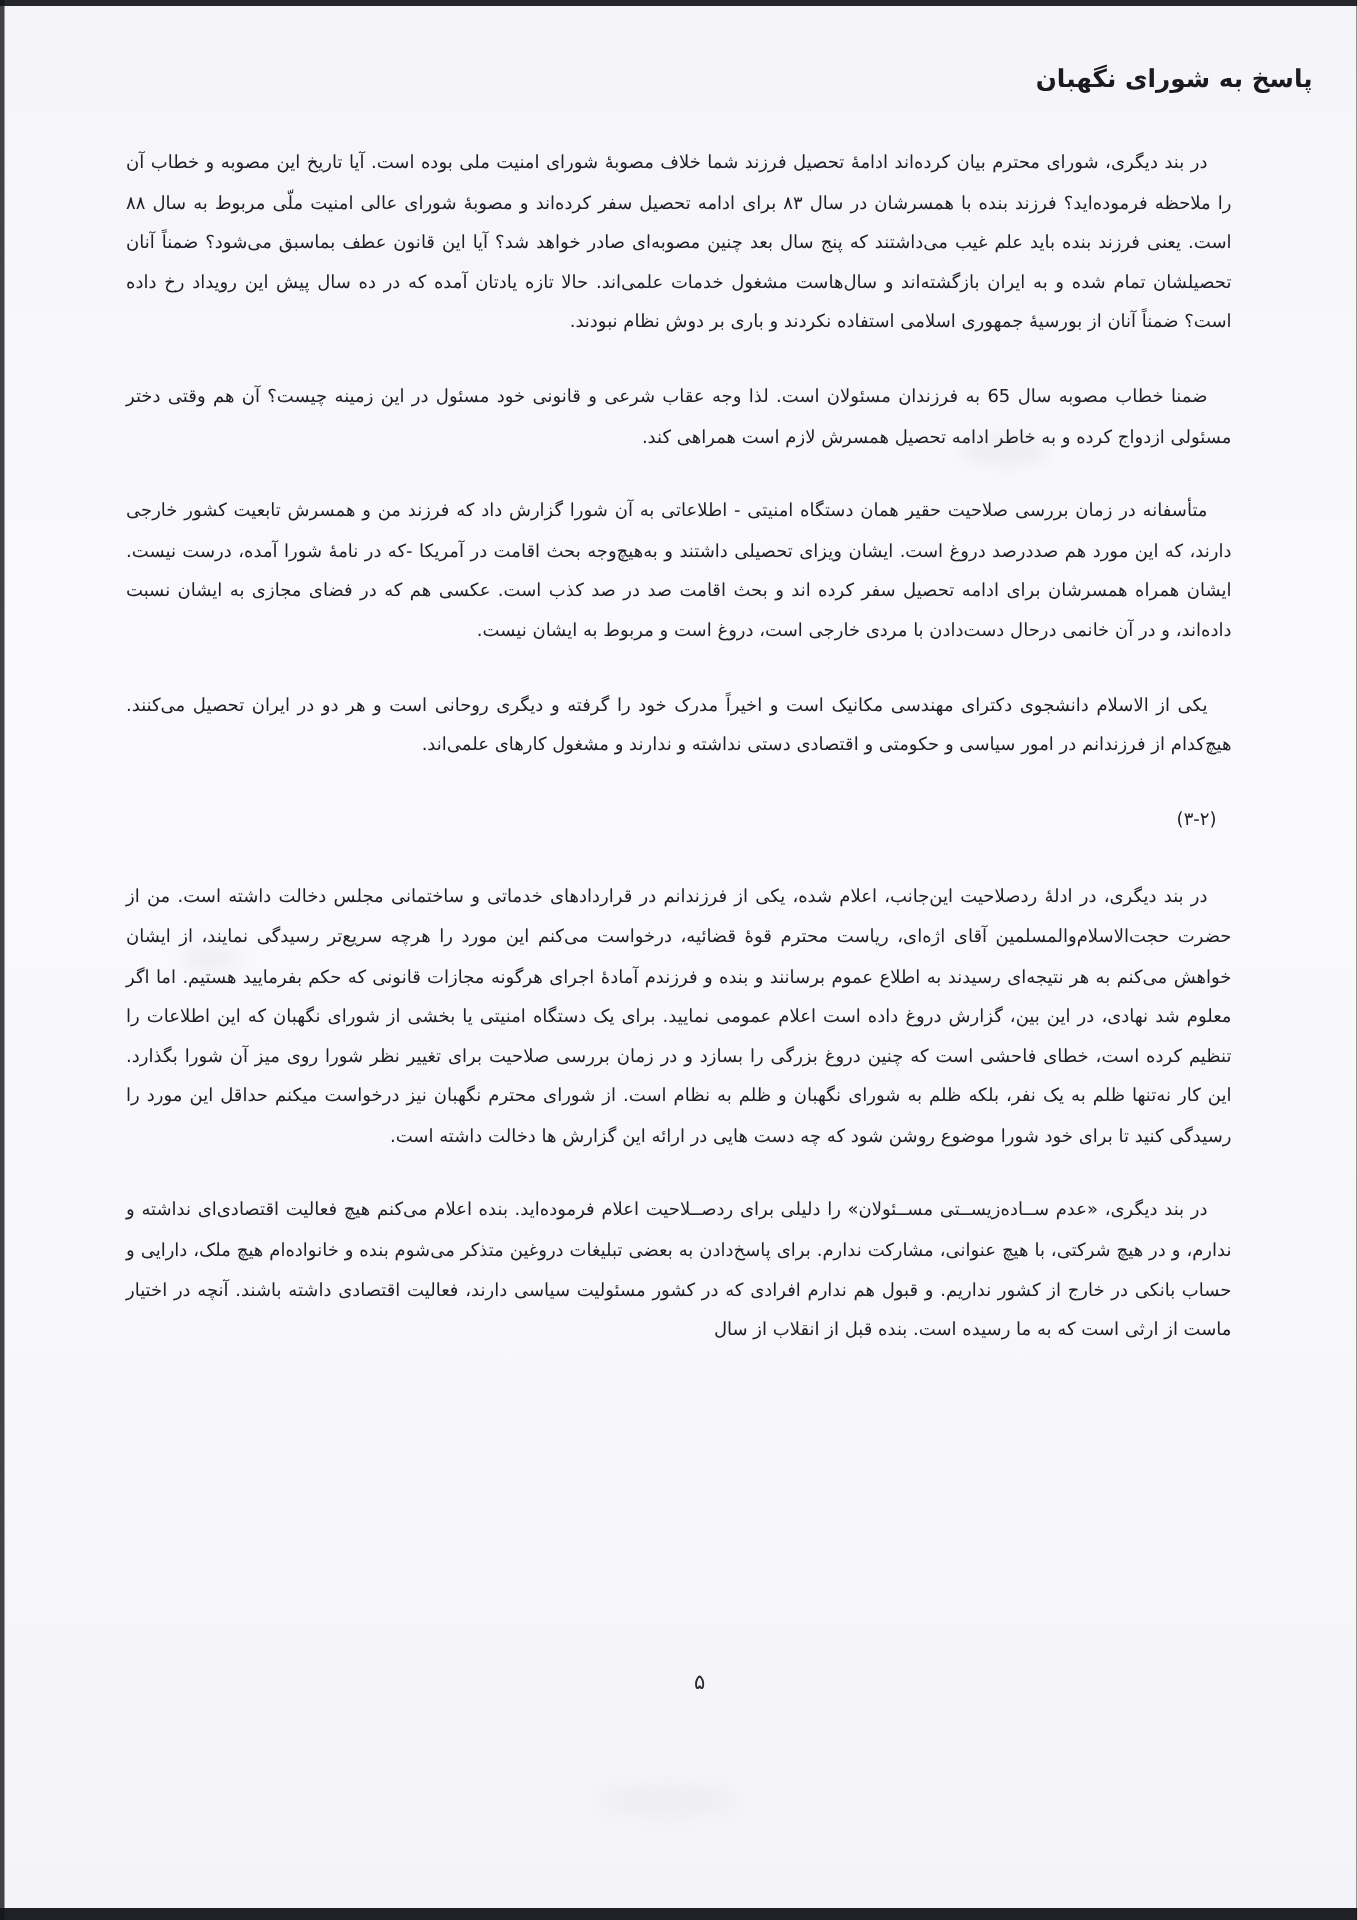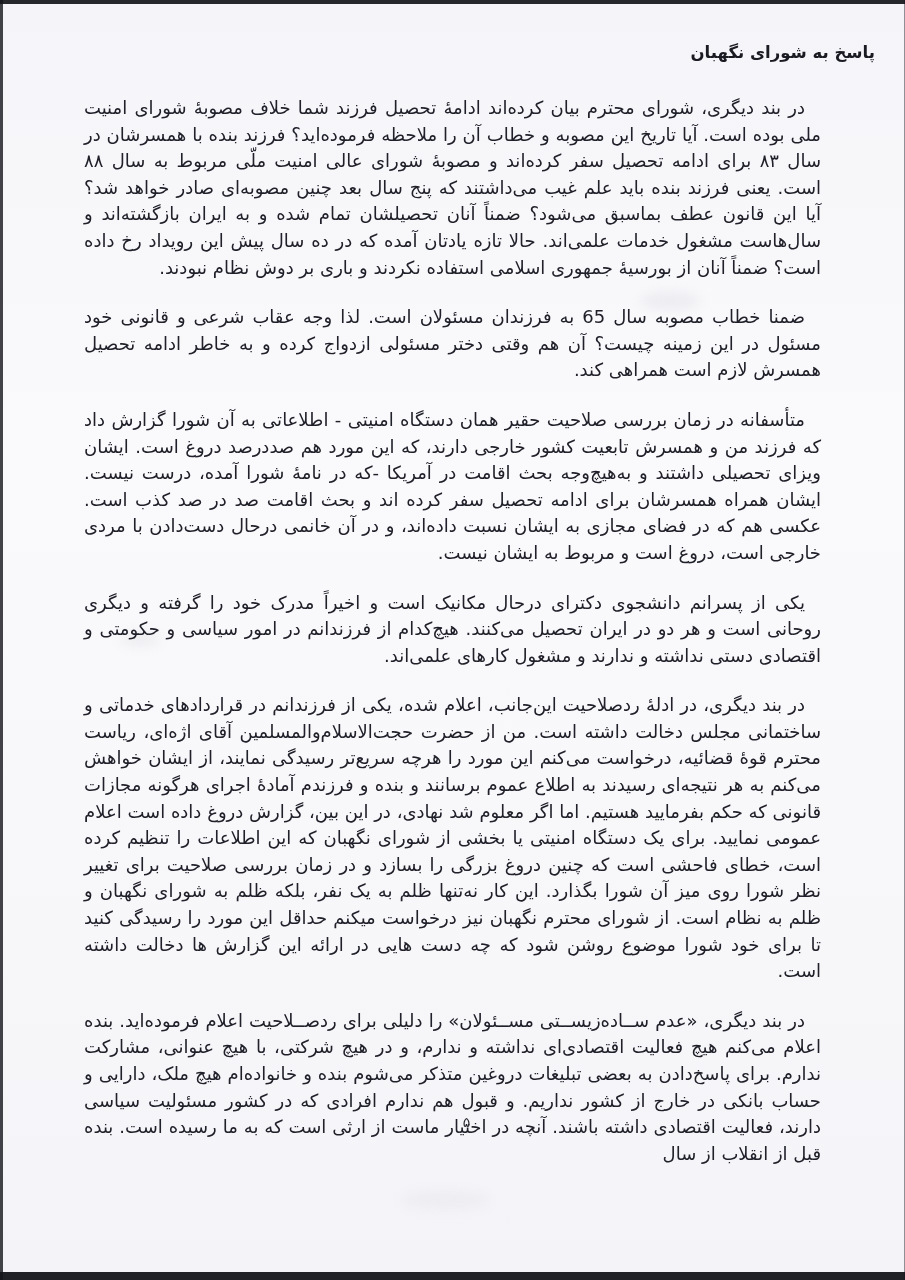--- a/index.html
+++ b/index.html
@@ -36,21 +36,21 @@
     font-size: 16.5px;
     font-weight: bold;
     color: #1a1a22;
     letter-spacing: 0;
   }
   .doc-body {
     position: absolute;
     top: 95px; right: 84px; left: 84px;
     direction: rtl;
     text-align: justify;
-    font-size: 18px;
+    font-size: 12px;
     line-height: 26.6px;
     color: #20202a;
   }
   .para {
     margin: 0 0 23px 0;
     text-indent: 16px;
   }
   .marker-line {
     margin: 2px 0 25px 0;
     text-align: right;
@@ -82,22 +82,23 @@
   <div class="doc-title">پاسخ به شورای نگهبان</div>
 
   <div class="doc-body">
 
     <p class="para">در بند دیگری، شورای محترم بیان کرده‌اند ادامهٔ تحصیل فرزند شما خلاف مصوبهٔ شورای امنیت ملی بوده است. آیا تاریخ این مصوبه و خطاب آن را ملاحظه فرموده‌اید؟ فرزند بنده با همسرشان در سال ۸۳ برای ادامه تحصیل سفر کرده‌اند و مصوبهٔ شورای عالی امنیت ملّی مربوط به سال ۸۸ است. یعنی فرزند بنده باید علم غیب می‌داشتند که پنج سال بعد چنین مصوبه‌ای صادر خواهد شد؟ آیا این قانون عطف بماسبق می‌شود؟ ضمناً آنان تحصیلشان تمام شده و به ایران بازگشته‌اند و سال‌هاست مشغول خدمات علمی‌اند. حالا تازه یادتان آمده که در ده سال پیش این رویداد رخ داده است؟ ضمناً آنان از بورسیهٔ جمهوری اسلامی استفاده نکردند و باری بر دوش نظام نبودند.</p>
 
     <p class="para">ضمنا خطاب مصوبه سال 65 به فرزندان مسئولان است. لذا وجه عقاب شرعی و قانونی خود مسئول در این زمینه چیست؟ آن هم وقتی دختر مسئولی ازدواج کرده و به خاطر ادامه تحصیل همسرش لازم است همراهی کند.</p>
 
     <p class="para">متأسفانه در زمان بررسی صلاحیت حقیر همان دستگاه امنیتی - اطلاعاتی به آن شورا گزارش داد که فرزند من و همسرش تابعیت کشور خارجی دارند، که این مورد هم صددرصد دروغ است. ایشان ویزای تحصیلی داشتند و به‌هیچ‌وجه بحث اقامت در آمریکا -که در نامهٔ شورا آمده، درست نیست. ایشان همراه همسرشان برای ادامه تحصیل سفر کرده اند و بحث اقامت صد در صد کذب است. عکسی هم که در فضای مجازی به ایشان نسبت داده‌اند، و در آن خانمی درحال دست‌دادن با مردی خارجی است، دروغ است و مربوط به ایشان نیست.</p>
 
-    <p class="para">یکی از پسرانم دانشجوی دکترای درحال مکانیک است و اخیراً مدرک خود را گرفته و دیگری روحانی است و هر دو در ایران تحصیل می‌کنند. هیچ‌کدام از فرزندانم در امور سیاسی و حکومتی و اقتصادی دستی نداشته و ندارند و مشغول کارهای علمی‌اند.</p>
+    <p class="para">یکی از الاسلام دانشجوی دکترای مهندسی مکانیک است و اخیراً مدرک خود را گرفته و دیگری روحانی است و هر دو در ایران تحصیل می‌کنند. هیچ‌کدام از فرزندانم در امور سیاسی و حکومتی و اقتصادی دستی نداشته و ندارند و مشغول کارهای علمی‌اند.</p>
 
+    <p class="para marker-line"><span dir="ltr">(۳-۲)</span></p>
 
     <p class="para">در بند دیگری، در ادلهٔ ردصلاحیت این‌جانب، اعلام شده، یکی از فرزندانم در قراردادهای خدماتی و ساختمانی مجلس دخالت داشته است. من از حضرت حجت‌الاسلام‌والمسلمین آقای اژه‌ای، ریاست محترم قوهٔ قضائیه، درخواست می‌کنم این مورد را هرچه سریع‌تر رسیدگی نمایند، از ایشان خواهش می‌کنم به هر نتیجه‌ای رسیدند به اطلاع عموم برسانند و بنده و فرزندم آمادهٔ اجرای هرگونه مجازات قانونی که حکم بفرمایید هستیم. اما اگر معلوم شد نهادی، در این بین، گزارش دروغ داده است اعلام عمومی نمایید. برای یک دستگاه امنیتی یا بخشی از شورای نگهبان که این اطلاعات را تنظیم کرده است، خطای فاحشی است که چنین دروغ بزرگی را بسازد و در زمان بررسی صلاحیت برای تغییر نظر شورا روی میز آن شورا بگذارد. این کار نه‌تنها ظلم به یک نفر، بلکه ظلم به شورای نگهبان و ظلم به نظام است. از شورای محترم نگهبان نیز درخواست میکنم حداقل این مورد را رسیدگی کنید تا برای خود شورا موضوع روشن شود که چه دست هایی در ارائه این گزارش ها دخالت داشته است.</p>
 
 
     <p class="para">در بند دیگری، «عدم ســاده‌زیســتی مســئولان» را دلیلی برای ردصــلاحیت اعلام فرموده‌اید. بنده اعلام می‌کنم هیچ فعالیت اقتصادی‌ای نداشته و ندارم، و در هیچ شرکتی، با هیچ عنوانی، مشارکت ندارم. برای پاسخ‌دادن به بعضی تبلیغات دروغین متذکر می‌شوم بنده و خانواده‌ام هیچ ملک، دارایی و حساب بانکی در خارج از کشور نداریم. و قبول هم ندارم افرادی که در کشور مسئولیت سیاسی دارند، فعالیت اقتصادی داشته باشند. آنچه در اختیار ماست از ارثی است که به ما رسیده است. بنده قبل از انقلاب از سال</p>
 
   </div>
 
   <div class="page-number">۵</div>
 

